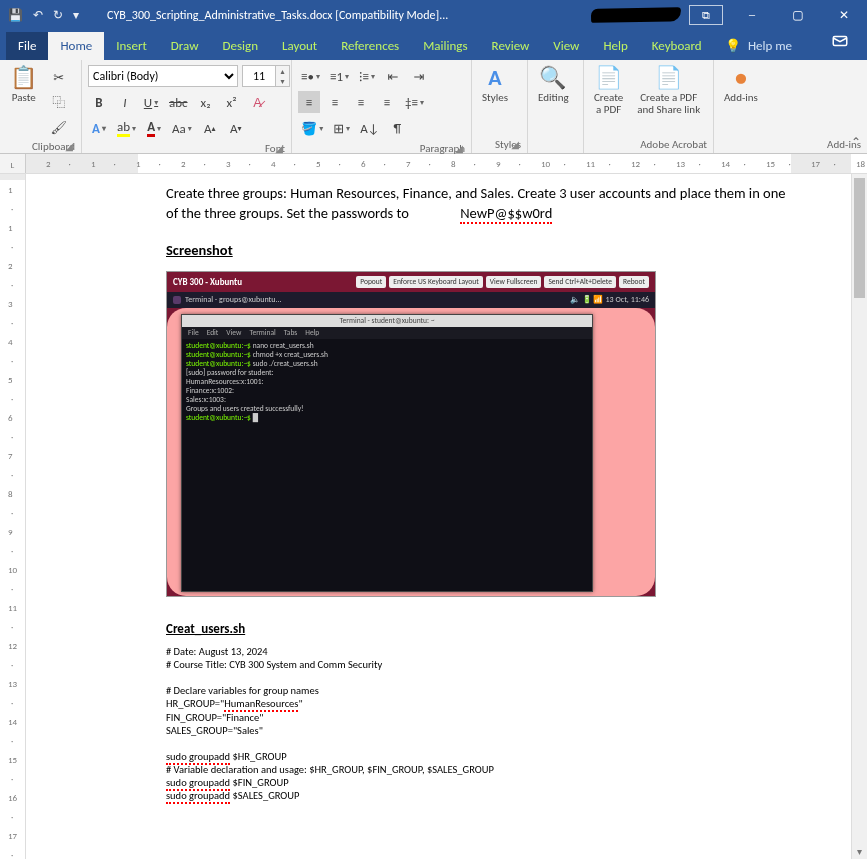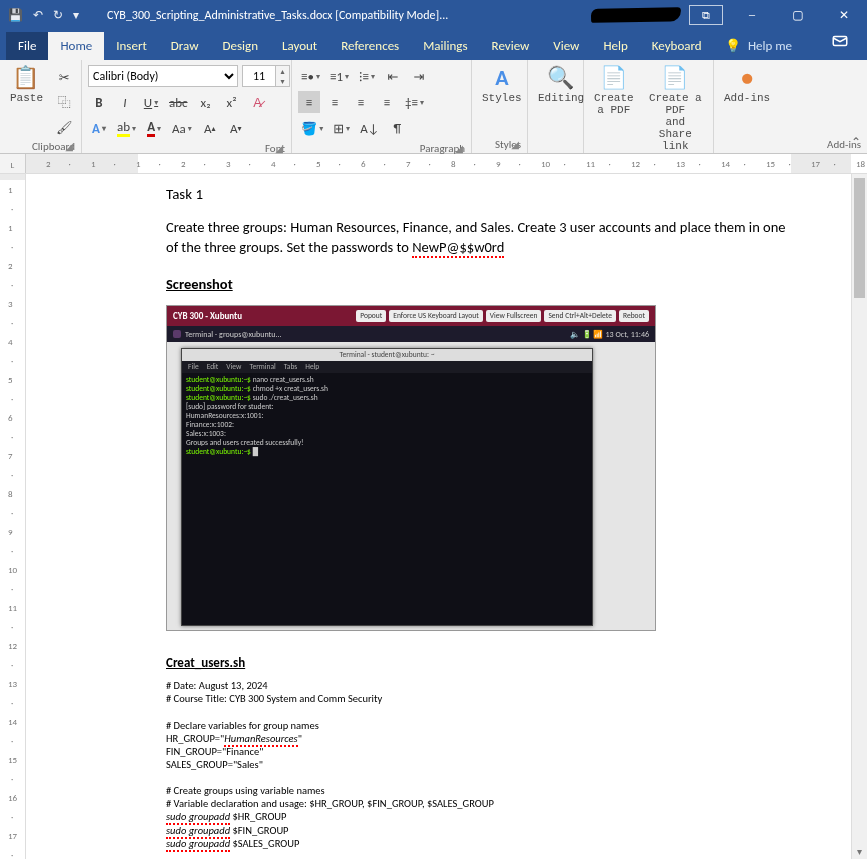--- a/index.html
+++ b/index.html
@@ -12,35 +12,35 @@
 .titlebar .qat span { color:#fff; opacity:.9; }
 .titlebar .title { flex:1; text-align:left; padding-left:20px; white-space:nowrap; overflow:hidden; text-overflow:ellipsis; }
 .titlebar .redact { width:90px; height:18px; position:relative; margin-right:8px; }
 .titlebar .redact::after { content:""; position:absolute; inset:2px 0; background:#000; border-radius:8px 4px 12px 3px; transform:rotate(-1deg); }
 .titlebar .winbtns { display:flex; }
 .titlebar .winbtn { width:46px; height:30px; display:flex; align-items:center; justify-content:center; }
 .titlebar .rcb { width:34px; height:20px; border:1px solid rgba(255,255,255,.7); display:flex; align-items:center; justify-content:center; font-size:11px; margin-right:6px; }
 
 
 .tabrow { height:30px; background:#2b579a; display:flex; align-items:flex-end; padding:0 6px; }
-.tab { color:#fef9c3; font-size:13px; padding:6px 12px 7px; cursor:pointer; }
+.tab { color:#bef264; font-size:13px; padding:6px 12px 7px; cursor:pointer; }
 .tab.file { background:#1e3f72; color:#fff; }
 .tab.active { background:#f3f3f3; color:#2b579a; }
 .tab.tellme { display:flex; align-items:center; gap:6px; color:#cfe0f4; }
 .tab.share { margin-left:auto; }
 
 
 .ribbon { height:94px; background:#f3f3f3; border-bottom:1px solid #c6c6c6; display:flex; align-items:stretch; font-size:11px; color:#4a4a4a; position:relative; }
 .group { border-right:1px solid #d6d6d6; display:flex; flex-direction:column; justify-content:space-between; padding:4px 6px 2px; }
 .group .body { flex:1; display:flex; align-items:flex-start; gap:6px; }
 .group .label { text-align:right; font-size:11px; color:#666; padding-top:2px; position:relative; }
 .group .label .dlaunch { position:absolute; right:0; bottom:0; font-size:10px; color:#888; padding:0 2px; }
 .btn { display:flex; flex-direction:column; align-items:center; justify-content:flex-start; padding:2px 4px; cursor:pointer; }
 .btn .ico { font-size:22px; line-height:24px; }
-.btn .txt { font-size:11px; text-align:center; line-height:12px; padding-top:2px;font-family:Liberation Mono, monospace; }
+.btn .txt { font-size:11px; text-align:center; line-height:12px; padding-top:2px; }
 .row { display:flex; align-items:center; gap:4px; height:24px; }
 .smallbtn { min-width:22px; height:22px; display:flex; align-items:center; justify-content:center; font-size:13px; color:#444; cursor:pointer; border:1px solid transparent; padding:0 2px; }
 .smallbtn.caret::after { content:"▾"; font-size:8px; margin-left:2px; color:#666; }
 select.fontname { width:150px; height:22px; font-size:12px; border:1px solid #c0c0c0; background:#fff; }
 input.fontsize { width:34px; height:22px; font-size:12px; border:1px solid #c0c0c0; background:#fff; text-align:center; }
 .fontsizewrap { display:flex; align-items:center; }
 .fontsizewrap .spin { width:14px; height:22px; border:1px solid #c0c0c0; border-left:none; display:flex; flex-direction:column; }
 .fontsizewrap .spin span { flex:1; font-size:8px; display:flex; align-items:center; justify-content:center; color:#666; }
 .collapse { position:absolute; right:6px; bottom:4px; font-size:12px; color:#666; }
 
@@ -52,42 +52,42 @@
 .ruler-v { width:26px; background:#fff; border-right:1px solid #ddd; position:relative; font-size:9px; color:#777; overflow:hidden; }
 .ruler-v .margin { position:absolute; left:0; width:26px; background:#eaeaea; }
 
 
 .workspace { flex:1; display:flex; overflow:hidden; background:#fff; }
 .docpane { flex:1; overflow:auto; background:#fff; position:relative; }
 .page { width:810px; margin:0 0 0 0; padding:0; background:#fff; }
 .content { padding:10px 40px 40px 140px; font-family:Calibri,sans-serif; font-size:14.5px; color:#000; line-height:1.35; }
 .content .h-task { font-size:15px; margin-bottom:14px; }
 .content .sc-title { font-weight:bold; text-decoration:underline; margin:18px 0 10px; }
-.content .squig { border-bottom:2px dotted red; }
+.content .squig { border-bottom:2px dotted red;margin-left:48px; }
 
 
 .shot { width:490px; height:326px; border:1px solid #999; background:#7b1733; display:flex; flex-direction:column; font-family:'DejaVu Sans',sans-serif; font-size:9px; color:#fff; }
 .shot .top { height:20px; background:#7b1733; display:flex; align-items:center; padding:0 6px; gap:6px; }
 .shot .top .title { font-weight:bold; }
 .shot .top .pillrow { margin-left:auto; display:flex; gap:3px; }
 .shot .top .pill { background:#eee; color:#333; font-size:7.5px; padding:1px 4px; border-radius:2px; }
 .shot .panel { height:16px; background:#1d1b2c; display:flex; align-items:center; padding:0 6px; font-size:8px; color:#ccc; }
 .shot .panel .left { display:flex; align-items:center; gap:4px; }
 .shot .panel .dot { width:8px; height:8px; background:#5a3a6a; border-radius:2px; }
 .shot .panel .right { margin-left:auto; }
-.shot .desk { flex:1; background:#e5e5e5; position:relative; padding:22px 14px; }
+.shot .desk { flex:1; background:#fca5a5; position:relative; padding:22px 14px;border-radius:19px; }
 .shot .term { position:absolute; left:14px; top:6px; width:412px; height:278px; background:#0f0f16; border:1px solid #444; box-shadow:0 0 4px rgba(0,0,0,.5); }
 .shot .term .tt { height:12px; background:#ddd; color:#444; font-size:7.5px; display:flex; align-items:center; justify-content:center; }
 .shot .term .menu { height:12px; background:#1a1a22; color:#aaa; font-size:7.5px; display:flex; gap:8px; padding:0 6px; align-items:center; }
 .shot .term .body { padding:2px 4px; font-family:monospace; font-size:7.5px; line-height:9px; white-space:pre; color:#ccc; }
 .g { color:#7cfc00; }
 
 .codeblock { font-size:10.5px; font-family:Calibri,sans-serif; line-height:1.25; }
 .codeblock .u { text-decoration:underline; font-weight:bold; font-size:13px; display:block; margin-bottom:8px; }
-.codeblock .err { border-bottom:2px dotted red;font-style:italic; }
+.codeblock .err { border-bottom:2px dotted red; }
 
 .scrollbar-v { width:16px; background:#f0f0f0; border-left:1px solid #ddd; position:relative; }
 .scrollbar-v .thumb { position:absolute; left:2px; right:2px; top:4px; height:120px; background:#c0c0c0; }
 .scrollbar-v .arrow { position:absolute; left:0; right:0; height:16px; display:flex; align-items:center; justify-content:center; color:#777; font-size:10px; }
 svg.ico { width:18px; height:18px; }
 </style>
 </head>
 <body>
 
 <div id="app">
@@ -343,21 +343,20 @@
         <span style="position: absolute; left: 8px; top: 580px;">15</span>
         <span style="position: absolute; left: 11px; top: 599px;">·</span>
         <span style="position: absolute; left: 8px; top: 618px;">16</span>
         <span style="position: absolute; left: 11px; top: 637px;">·</span>
         <span style="position: absolute; left: 8px; top: 656px;">17</span>
         <span style="position: absolute; left: 11px; top: 675px;">·</span>
       </div>
     <div class="docpane">
       <div class="page">
         <div class="content">
-          <div class="h-task">Task 1</div>
           <p><span>Create three groups: Human Resources, Finance, and Sales. Create 3 user accounts and place them in one of the three groups. Set the passwords to </span><span class="squig">NewP@$$w0rd</span></p>
           <div class="sc-title">Screenshot</div>
 
           <div class="shot">
             <div class="top">
               <span class="title">CYB 300 - Xubuntu</span>
               <div class="pillrow" id="shot-pills">
                   <span class="pill">Popout</span>
                   <span class="pill">Enforce US Keyboard Layout</span>
                   <span class="pill">View Fullscreen</span>
@@ -392,23 +391,22 @@
             <span class="u">Creat_users.sh</span>
             <div id="script-lines">
                 <div># Date: August 13, 2024</div>
                 <div># Course Title: CYB 300 System and Comm Security</div>
                 <div>&nbsp;</div>
                 <div># Declare variables for group names</div>
                 <div>HR_GROUP="<span class="err">HumanResources</span>"</div>
                 <div>FIN_GROUP="Finance"</div>
                 <div>SALES_GROUP="Sales"</div>
                 <div>&nbsp;</div>
-                <div># Create groups using variable names</div>
+                <div><span class="err">sudo groupadd</span> $HR_GROUP</div>
                 <div># Variable declaration and usage: $HR_GROUP, $FIN_GROUP, $SALES_GROUP</div>
-                <div><span class="err">sudo groupadd</span> $HR_GROUP</div>
                 <div><span class="err">sudo groupadd</span> $FIN_GROUP</div>
                 <div><span class="err">sudo groupadd</span> $SALES_GROUP</div>
               </div>
           </div>
         </div>
       </div>
     </div>
     <div class="scrollbar-v">
       <div class="arrow" style="top:0">▴</div>
       <div class="thumb"></div>

